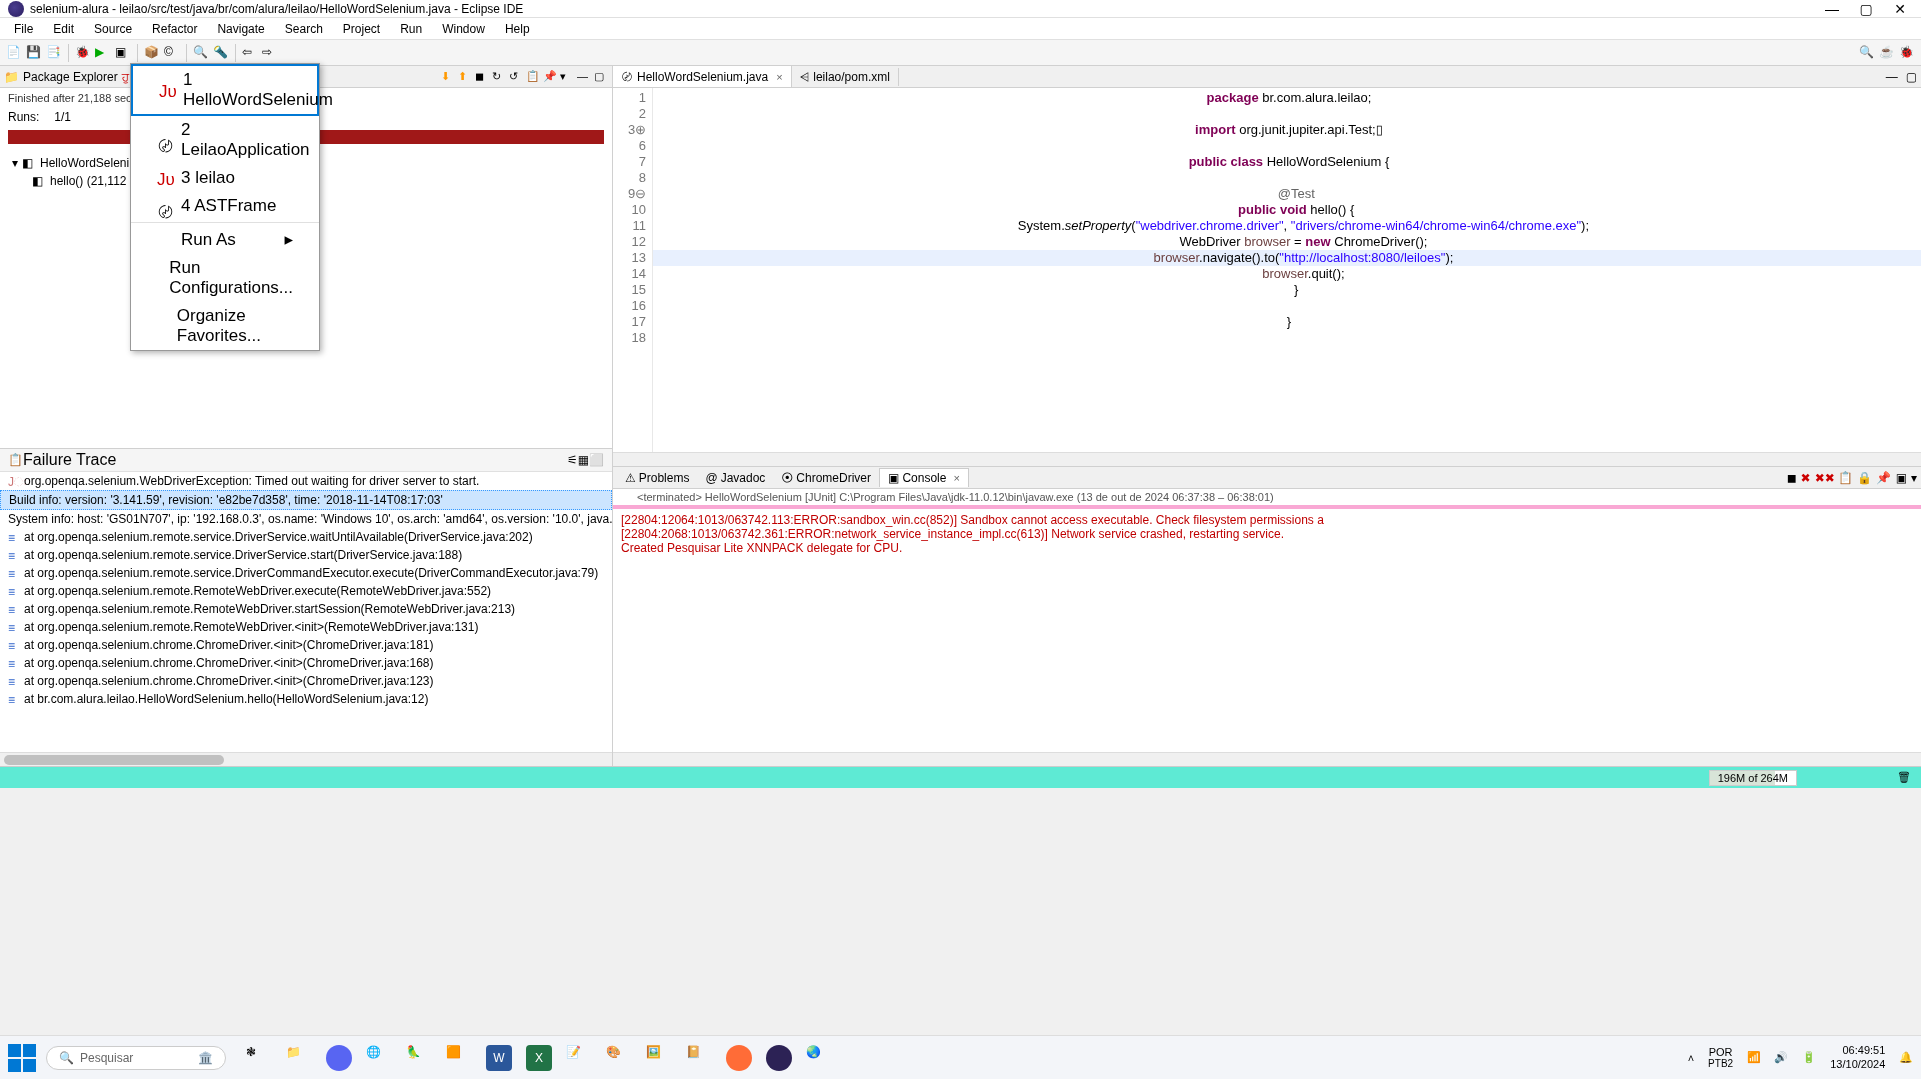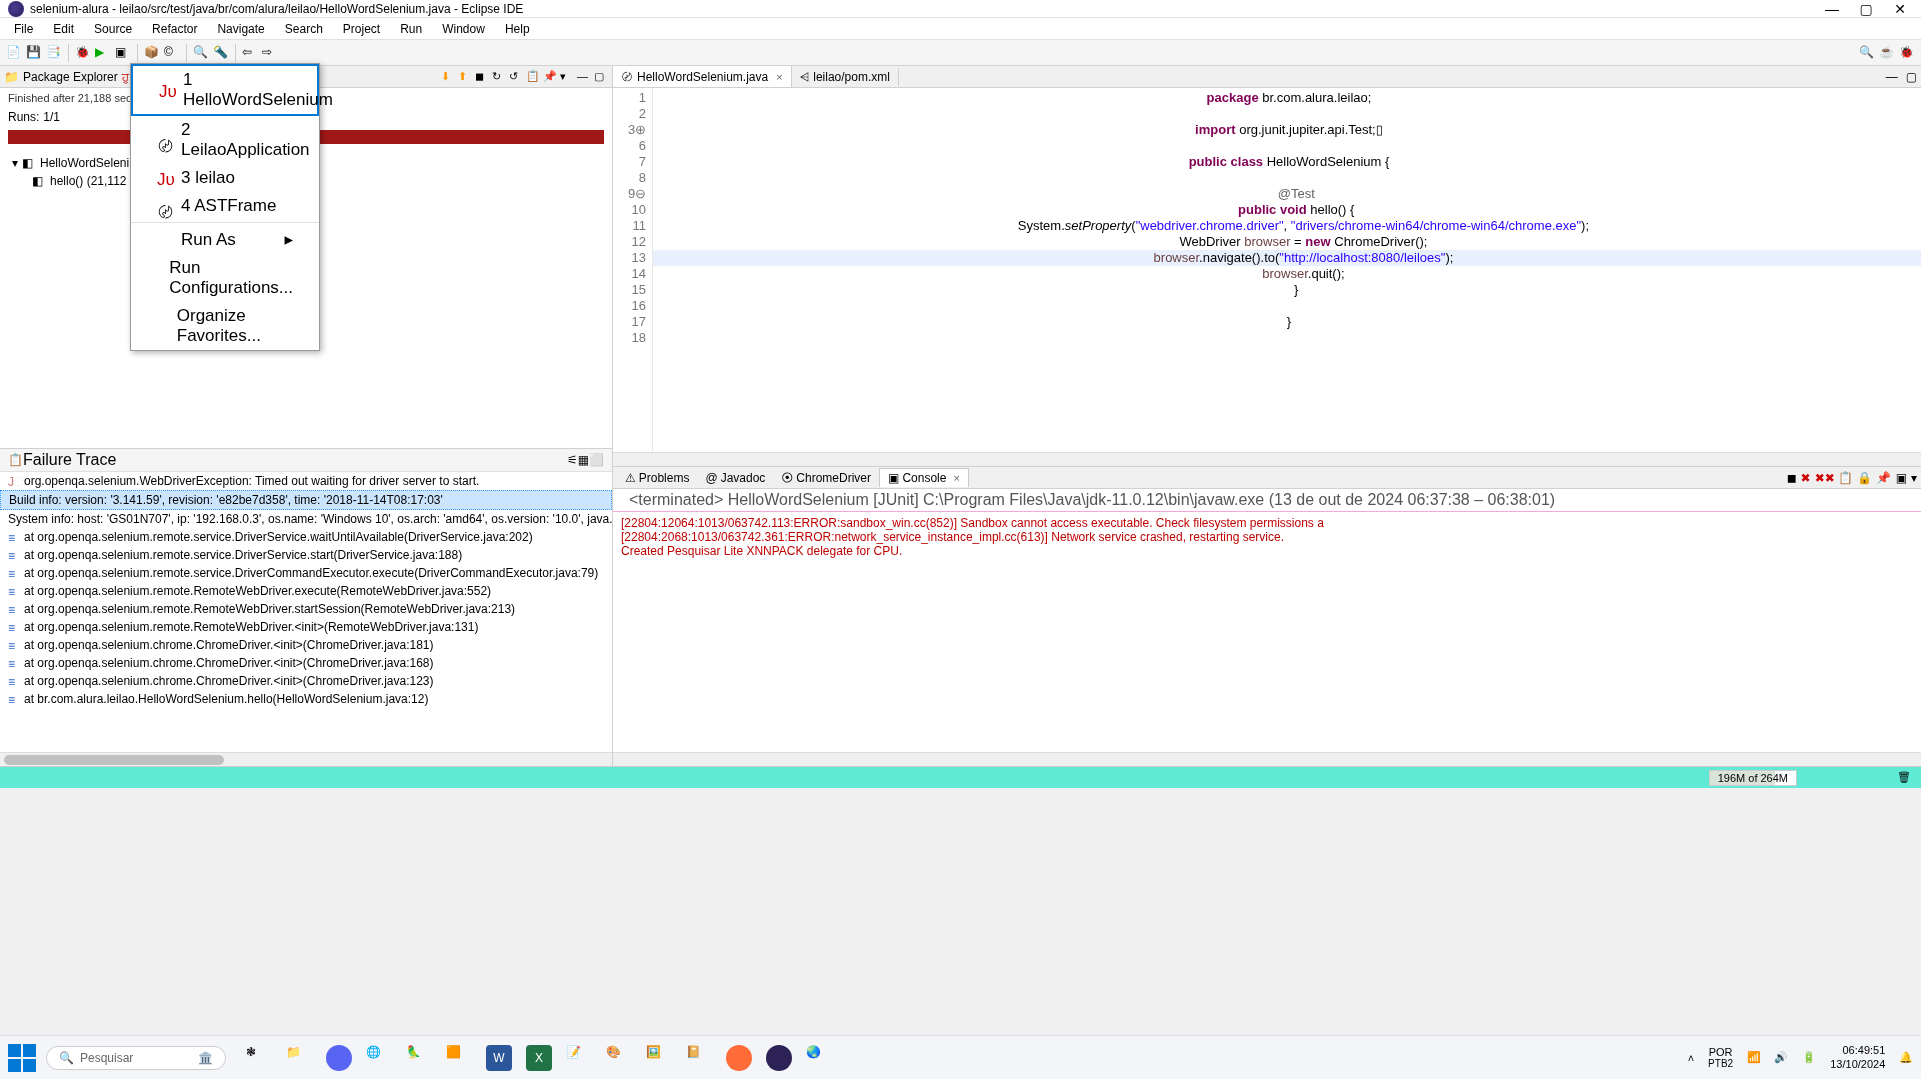--- a/index.html
+++ b/index.html
@@ -23,21 +23,21 @@
 
 .left-panel { width: 613px; display: flex; flex-direction: column; background: #fff; border-right: 1px solid #d0d0d0; }
 .left-tabs { height: 22px; display: flex; align-items: center; background: #f0f0f0; border-bottom: 1px solid #d0d0d0; padding: 0 4px; position: relative; }
 .left-tabs .tab-label { font-size: 12px; margin-left: 4px; }
 .left-tabs .icons-right { margin-left: auto; display: flex; gap: 3px; }
 .left-tabs .icon-sm { width: 14px; height: 14px; font-size: 11px; }
 
 .junit-panel { padding: 4px 8px; }
 .junit-status { font-size: 11px; color: #333; margin-bottom: 4px; }
 .junit-runs { display: flex; gap: 100px; font-size: 12px; margin: 6px 0; }
-.junit-runs span { display: flex; align-items: center; gap: 4px; }
+.junit-runs span { display: flex; align-items: center; gap: 15px; }
 .junit-bar { height: 14px; background: #a01818; margin-bottom: 10px; }
 
 .junit-tree { font-size: 12px; }
 .tree-item { padding: 2px 4px; display: flex; align-items: center; gap: 4px; }
 .tree-item.child { padding-left: 24px; }
 .tree-icon { width: 14px; height: 14px; display: inline-block; }
 
 .dropdown-popup { position: absolute; top: 63px; left: 130px; width: 190px; background: #fff; border: 1px solid #999; box-shadow: 2px 2px 6px rgba(0,0,0,0.3); z-index: 100; }
 .dropdown-popup .item { padding: 4px 26px; display: flex; align-items: center; gap: 8px; font-size: 17px; }
 .dropdown-popup .item.selected { background: #fff; border: 2px solid #0078d4; }
@@ -71,21 +71,21 @@
 .str { color: #2a00ff; }
 .ann { color: #646464; }
 .var { color: #6a3e3e; }
 .method-i { font-style: italic; }
 
 .bottom-views { height: 300px; border-top: 1px solid #d0d0d0; display: flex; flex-direction: column; }
 .view-tabs { height: 22px; display: flex; align-items: center; background: #f0f0f0; border-bottom: 1px solid #d0d0d0; padding: 0 4px; }
 .view-tab { padding: 2px 8px; font-size: 12px; display: flex; align-items: center; gap: 3px; }
 .view-tab.active { background: #fff; border: 1px solid #ccc; border-bottom: none; }
 .view-tabs .right-icons { margin-left: auto; display: flex; gap: 4px; }
-.console-header { padding: 2px 16px; font-size: 16px; color: #555; border-bottom: 1px solid #f9a8d4; }
+.console-header { padding: 2px 24px; font-size: 11px; color: #555; border-bottom: 4px solid #f9a8d4; }
 .console-body { flex: 1; padding: 4px 8px; font-family: Consolas, monospace; font-size: 12px; white-space: pre; overflow: hidden; }
 .console-body .err { color: #c00000; }
 
 .statusbar { height: 22px; background: #5eead4; border-top: 1px solid #ccc; display: flex; align-items: center; padding: 0 10px; font-size: 11px; }
 .statusbar .heap { margin-left: auto; margin-right: 100px; border: 1px solid #ccc; padding: 1px 8px; background: linear-gradient(to right, #d8e4d8 75%, #fff 75%); }
 
 .taskbar { position: absolute; bottom: 0; left: 0; right: 0; height: 44px; background: #f3f5f9; display: flex; align-items: center; padding: 0 8px; border-top: 1px solid #ddd; }
 .taskbar .start { width: 28px; height: 28px; display: grid; grid-template: 1fr 1fr / 1fr 1fr; gap: 2px; }
 .taskbar .start div:nth-child(1){background:#0078d4;} .taskbar .start div:nth-child(2){background:#0078d4;}
 .taskbar .start div:nth-child(3){background:#0078d4;} .taskbar .start div:nth-child(4){background:#0078d4;}

